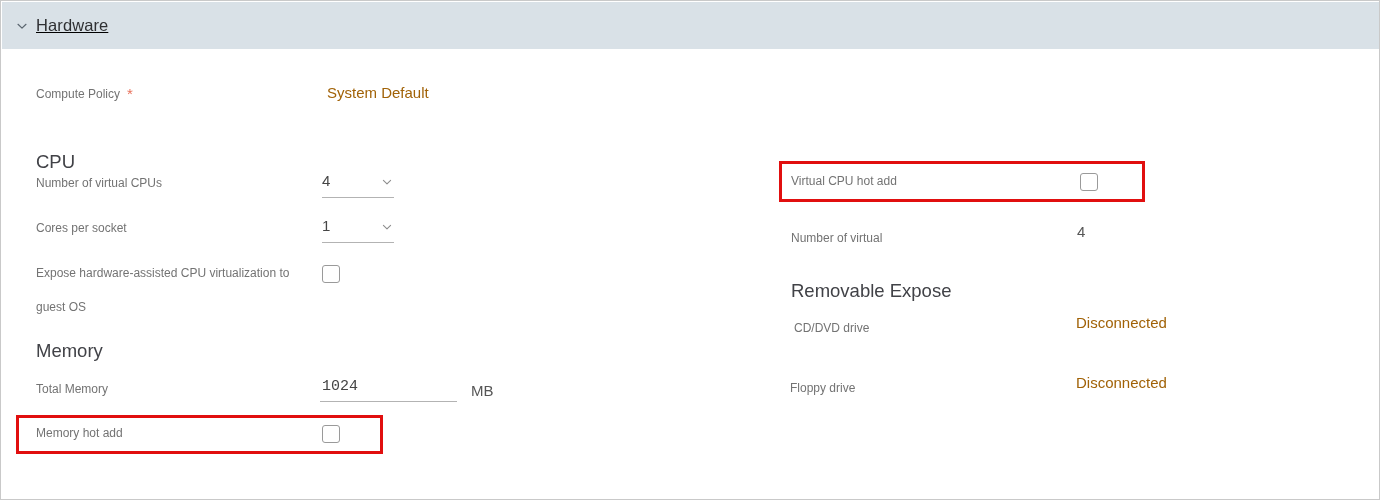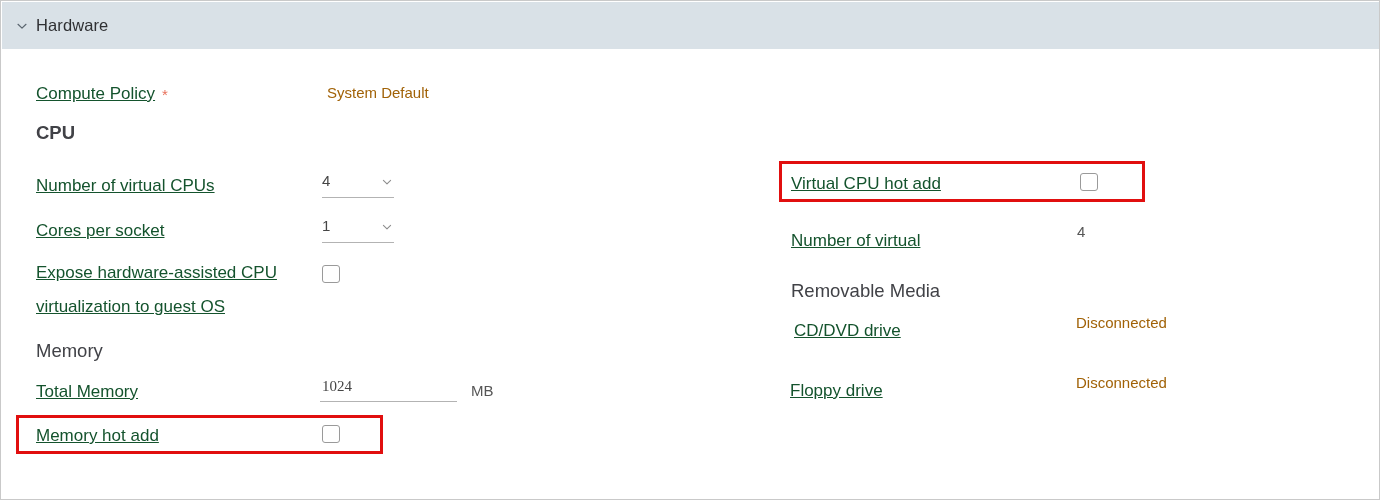--- a/index.html
+++ b/index.html
@@ -27,20 +27,21 @@
     position: absolute;
     left: 1px;
     top: 1px;
     width: 1378px;
     height: 47px;
     background: #d9e1e7;
     display: flex;
     align-items: center;
     box-sizing: border-box;
     padding-left: 12px;
+    text-decoration: underline;
   }
   .chevron-toggle {
     width: 16px;
     height: 16px;
     display: inline-flex;
     align-items: center;
     justify-content: center;
     margin-right: 6px;
     flex: none;
   }
@@ -59,24 +60,23 @@
     width: 1378px;
     height: 450px;
   }
 
   .col-left  { position: absolute; left: 0;   top: 0; width: 700px; height: 450px; }
   .col-right { position: absolute; left: 700px; top: 0; width: 678px; height: 414px; }
 
   
   .row        { position: absolute; }
   .label      {
-    font-size: 17px;
-    color: #14532d;
-    white-space: nowrap;
-    text-decoration: underline;
+    font-size: 12px;
+    color: #737373;
+    white-space: nowrap;
   }
   .label-2line { line-height: 34px; white-space: normal; width: 260px; }
   .value-muted {
     font-size: 15px;
     color: #a16207;
     white-space: nowrap;
   }
   .value-plain {
     font-size: 15px;
     color: #565656;
@@ -123,21 +123,21 @@
   }
 
   
   .input-underline {
     position: absolute;
     width: 137px;
     height: 27px;
     border: none;
     border-bottom: 1px solid #b3b3b3;
     background: transparent;
-    font-family: Liberation Serif, serif;
+    font-family: Liberation Mono, monospace;
     font-size: 15px;
     color: #454545;
     padding: 0 0 4px 2px;
     box-sizing: border-box;
     outline: none;
   }
 
   
   .checkbox {
     position: absolute;
@@ -174,21 +174,21 @@
 
   <div class="form-body">
 
     <div class="col-left">
 
       <div class="row" style="left:34px; top:35px;">
         <span class="label">Compute Policy</span><span class="req-star">*</span>
       </div>
       <div class="row value-muted" style="left:325px; top:35px;">System Default</div>
 
-      <div class="row group-title" style="left:34px; top:73px;font-weight:bold;">CPU</div>
+      <div class="row group-title" style="left:34px; top:102px;">CPU</div>
 
       <div class="row label" style="left:34px; top:127px;">Number of virtual CPUs</div>
       <div class="select-underline" style="left:320px; top:123px;">
         <span class="sel-value">4</span>
         <span class="sel-caret">
           <svg width="12" height="12" viewBox="0 0 12 12" aria-hidden="true">
             <path d="M2.4 4.4 L6 7.9 L9.6 4.4" fill="none" stroke="#8e8e8e" stroke-width="1.1" stroke-linecap="round" stroke-linejoin="round"></path>
           </svg>
         </span>
       </div>
@@ -220,21 +220,21 @@
 
     <div class="col-right">
 
       <div class="row label" style="left:89px; top:125px;">Virtual CPU hot add</div>
       <div class="checkbox" style="left:378px; top:124px;"></div>
       <div class="highlight-box" style="left:77px; top:112px; width:366px; height:41px;"></div>
 
       <div class="row label" style="left:89px; top:182px;">Number of virtual</div>
       <div class="row value-plain" style="left:375px; top:174px;">4</div>
 
-      <div class="row group-title" style="left:89px; top:231px;">Removable Media</div>
+      <div class="row group-title" style="left:89px; top:231px;">Removable Expose</div>
 
       <div class="row label" style="left:92px; top:272px;">CD/DVD drive</div>
       <div class="row value-muted" style="left:374px; top:265px;">Disconnected</div>
 
       <div class="row label" style="left:88px; top:332px;">Floppy drive</div>
       <div class="row value-muted" style="left:374px; top:325px;">Disconnected</div>
 
     </div>
 
   </div>

